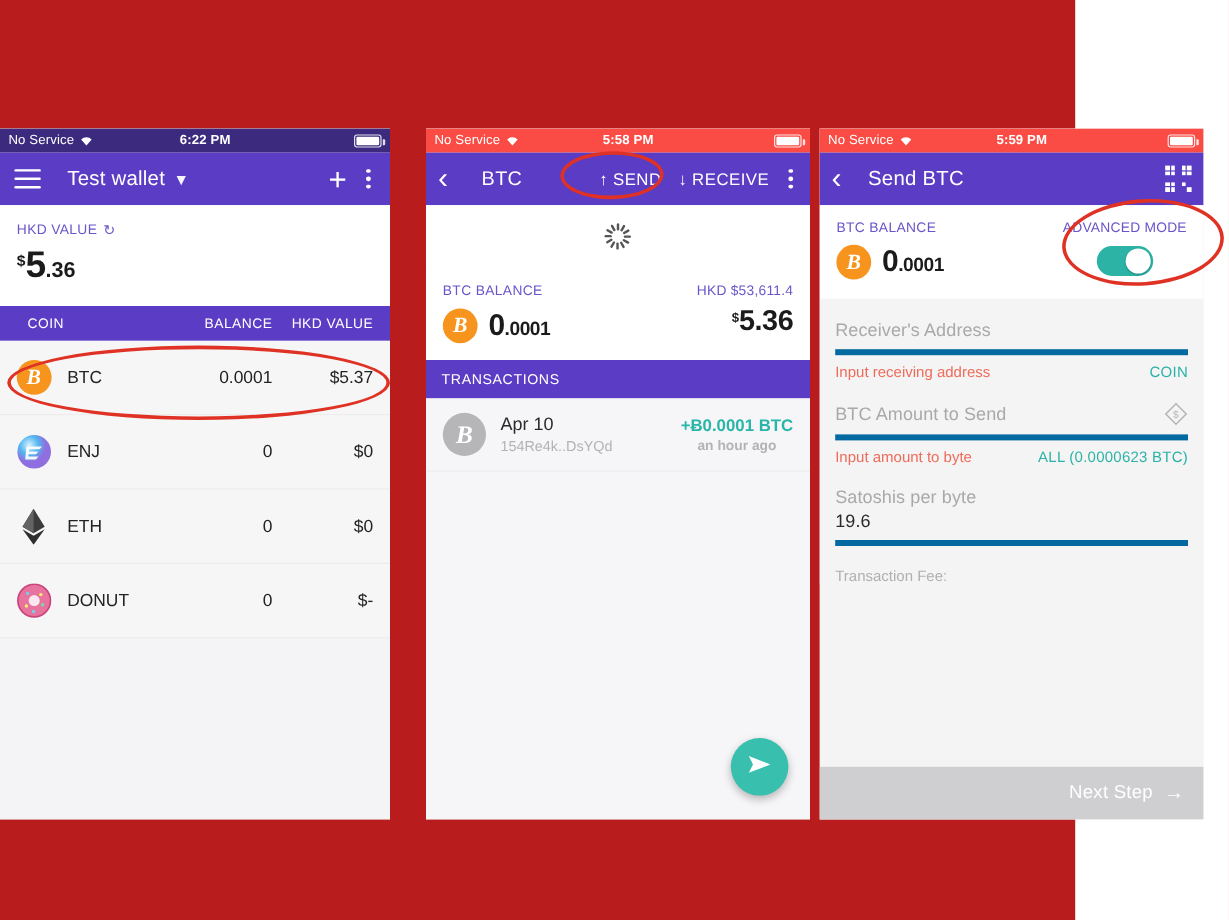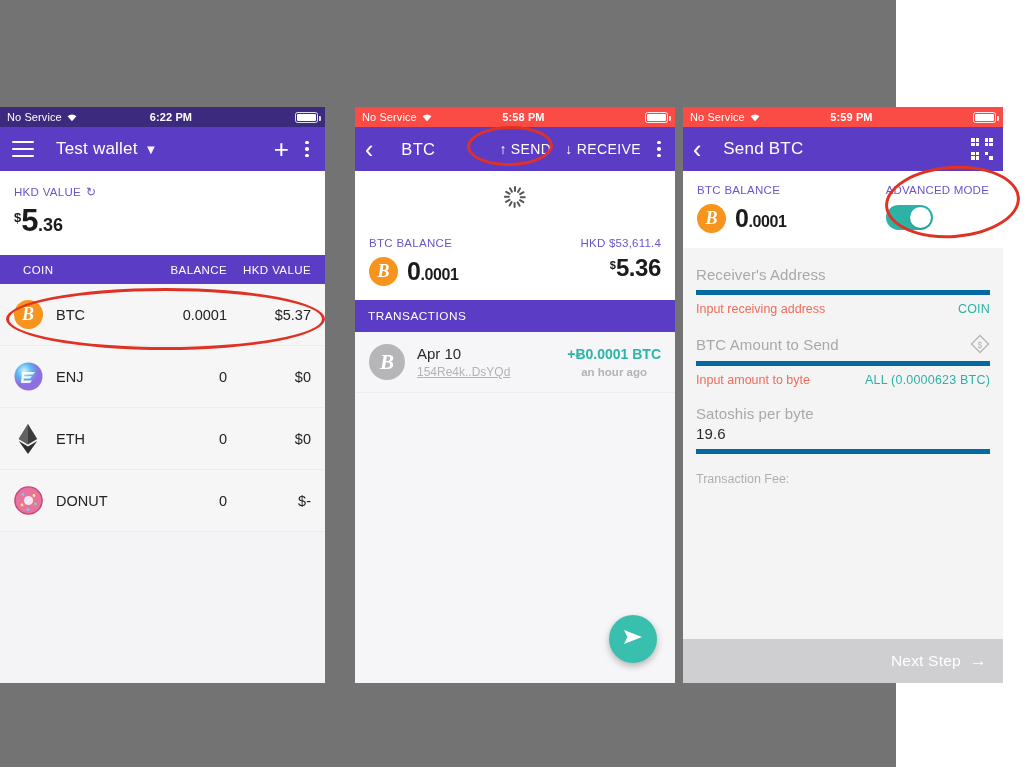--- a/index.html
+++ b/index.html
@@ -2,21 +2,21 @@
 <html><head>
 <meta charset="utf-8">
 <style>
   * { box-sizing: border-box; margin: 0; padding: 0; }
   html, body {
     width: 1024px; height: 767px;
     background: #ffffff;
     font-family: "Liberation Sans", sans-serif;
     overflow: hidden;
   }
-  .stage { position: relative; width: 896px; height: 767px; background:#737373; }
+  .stage { position: relative; width: 896px; height: 767px; background:#b91c1c; }
 
   
   .panel { position: absolute; background: #f4f4f6; overflow: hidden; }
 
   .statusbar {
     height: 20px; display: flex; align-items: center;
     padding: 0 7px; color: #ffffff; font-size: 11px; letter-spacing: .1px;
     position: relative;
   }
   .sb-left { display:flex; align-items:center; gap:4px; }
@@ -87,40 +87,40 @@
   .bal-right .hkdrate { color:#6b55c9; font-size:11.5px; letter-spacing:.2px;}
   .bal-right .fiat { margin-top:5px; display:flex; align-items:baseline; justify-content:flex-end; color:#1b1b1b;}
   .bal-right .fiat .cur { font-size:11px; font-weight:bold; position:relative; top:-7px;}
   .bal-right .fiat .big { font-size:24px; font-weight:bold; letter-spacing:-.4px;}
 
   .txhead { background:#5b3cc4; color:#fff; height:32px; display:flex; align-items:center; padding-left:13px; font-size:11.8px; letter-spacing:.5px;}
   .txrow { display:flex; align-items:center; background:#f6f6f8; padding:12px 14px 12px 14px; border-bottom:1px solid #ededef;}
   .tx-ic { width:36px;height:36px;border-radius:50%; background:#b6b6b8; color:#fff; display:flex;align-items:center;justify-content:center; font-size:21px; font-family:"Liberation Serif",serif; font-style:italic; font-weight:bold;}
   .tx-mid { margin-left:12px; flex:1;}
   .tx-date { font-size:15px; color:#2a2a2a;}
-  .tx-addr { font-size:12px; color:#b3b3b5; margin-top:3px;text-decoration:underline;}
+  .tx-addr { font-size:12px; color:#b3b3b5; margin-top:3px;}
   .tx-right { text-align:center;font-weight:bold;}
   .tx-amt { font-size:14px; color:#29b6a8;}
   .tx-ago { font-size:11.5px; color:#b3b3b5; margin-top:4px;}
 
   .fab { position:absolute; right:18px; bottom:20px; width:48px;height:48px;border-radius:50%;
          background:#39bfae; display:flex;align-items:center;justify-content:center;
          box-shadow:0 3px 7px rgba(0,0,0,.28); cursor:pointer;}
 
   
   #panel3 { left:683px; top:107px; width:320px; height:576px; background:#f4f4f5;}
   #panel3 .statusbar { background:#fa4b44;}
   .p3-title { font-size:17px; margin-left:22px; letter-spacing:.2px;}
   .qr { width:22px;height:22px; display:grid; grid-template-columns:repeat(5,1fr); grid-template-rows:repeat(5,1fr); gap:1px; cursor:pointer;}
   .qr i { background:transparent; display:block;}
   .qr i.on { background:#fff;}
 
   .p3-bal { background:#fff; padding:13px 14px 14px 14px; display:flex; align-items:flex-start;}
   .p3-bal-left{flex:1;}
-  .p3-adv { text-align:left;}
+  .p3-adv { text-align:center;}
   .p3-adv-label { color:#6b55c9; font-size:11.5px; letter-spacing:.2px;}
   .toggle { margin-top:9px; width:47px;height:25px;border-radius:13px;background:#2cb3a6; position:relative; display:inline-block; cursor:pointer;}
   .toggle i { position:absolute; right:2px; top:2px; width:21px;height:21px;border-radius:50%;background:#fff; box-shadow:0 1px 2px rgba(0,0,0,.25); display:block;}
 
   .form { background:#f4f4f5; padding:0 13px;}
   .fld { padding-top:18px;}
   .fld-input { font-size:15px; color:#a9a9ab; padding-bottom:7px; border-bottom:5px solid #0369a1; letter-spacing:.1px; display:flex; align-items:center;}
   .fld-input.filled { color:#2a2a2a; }
   .fld-input .grow{flex:1;}
   .fld-sub { display:flex; justify-content:space-between; align-items:center; padding-top:7px;}

